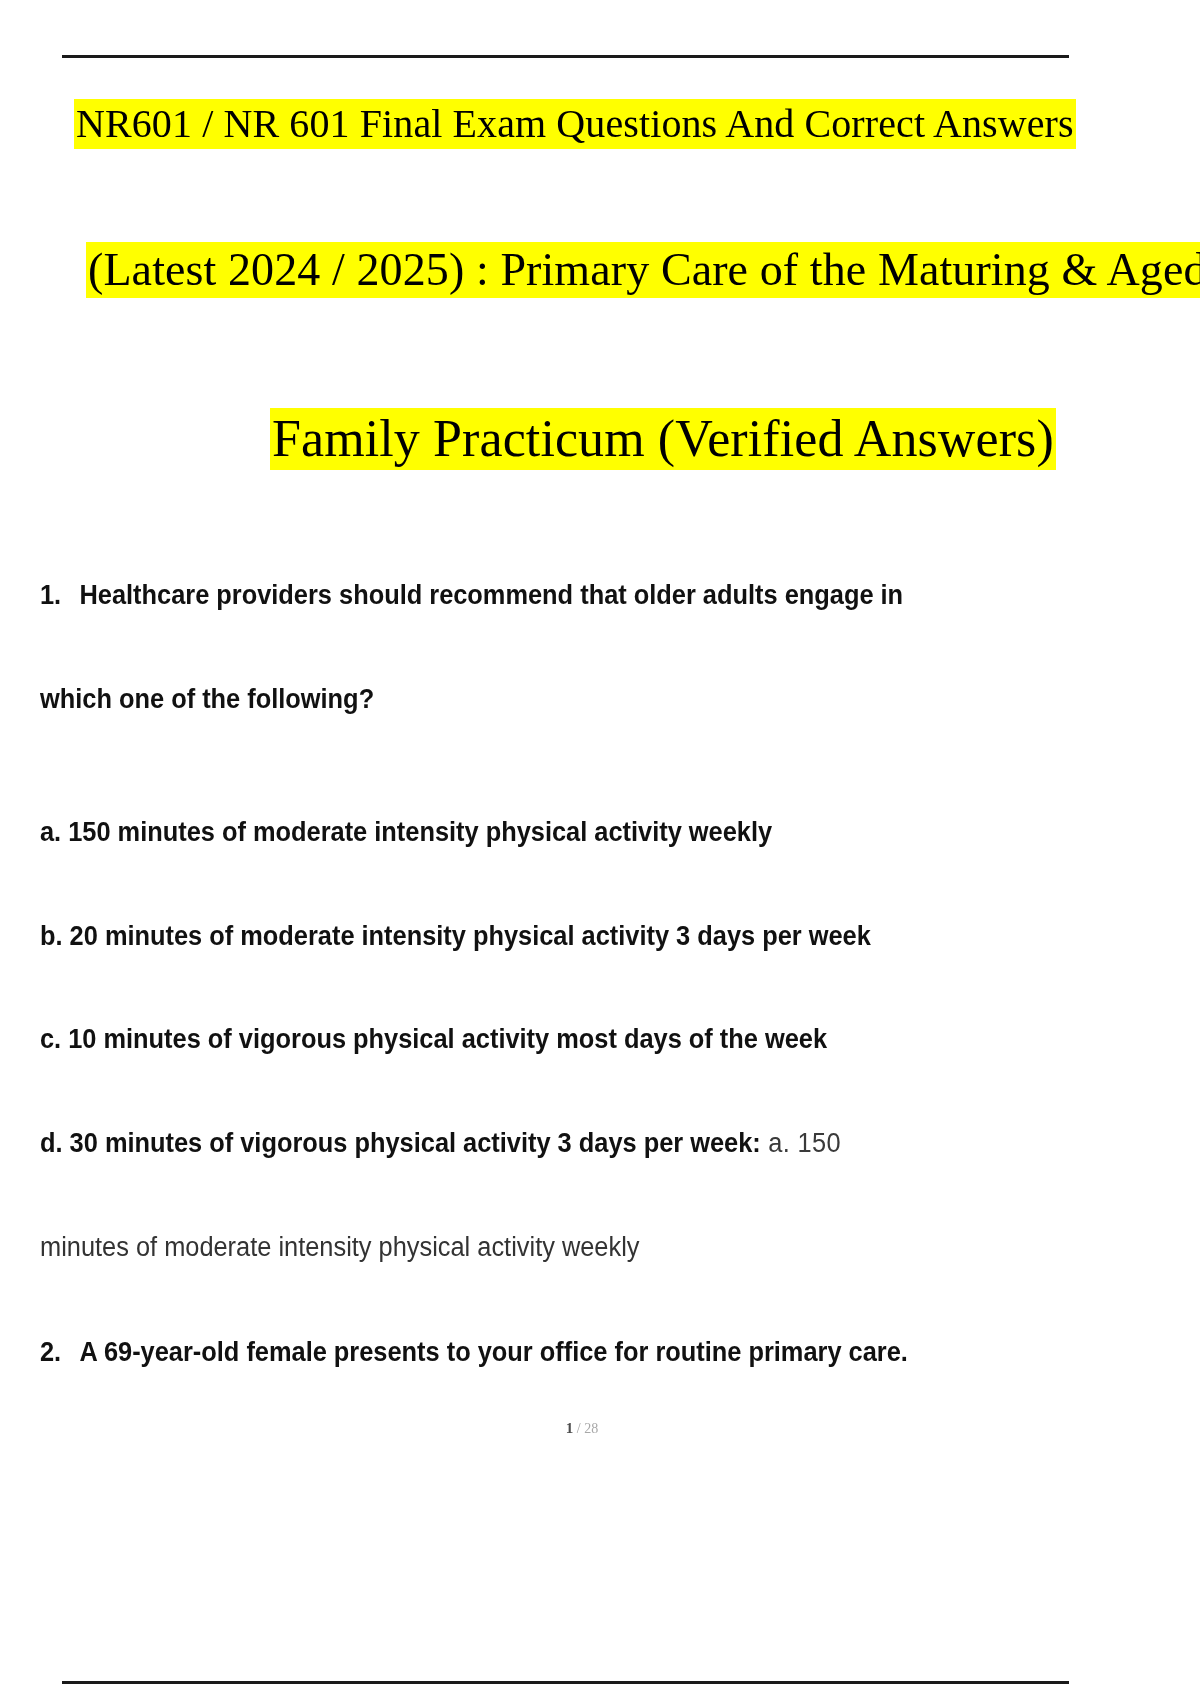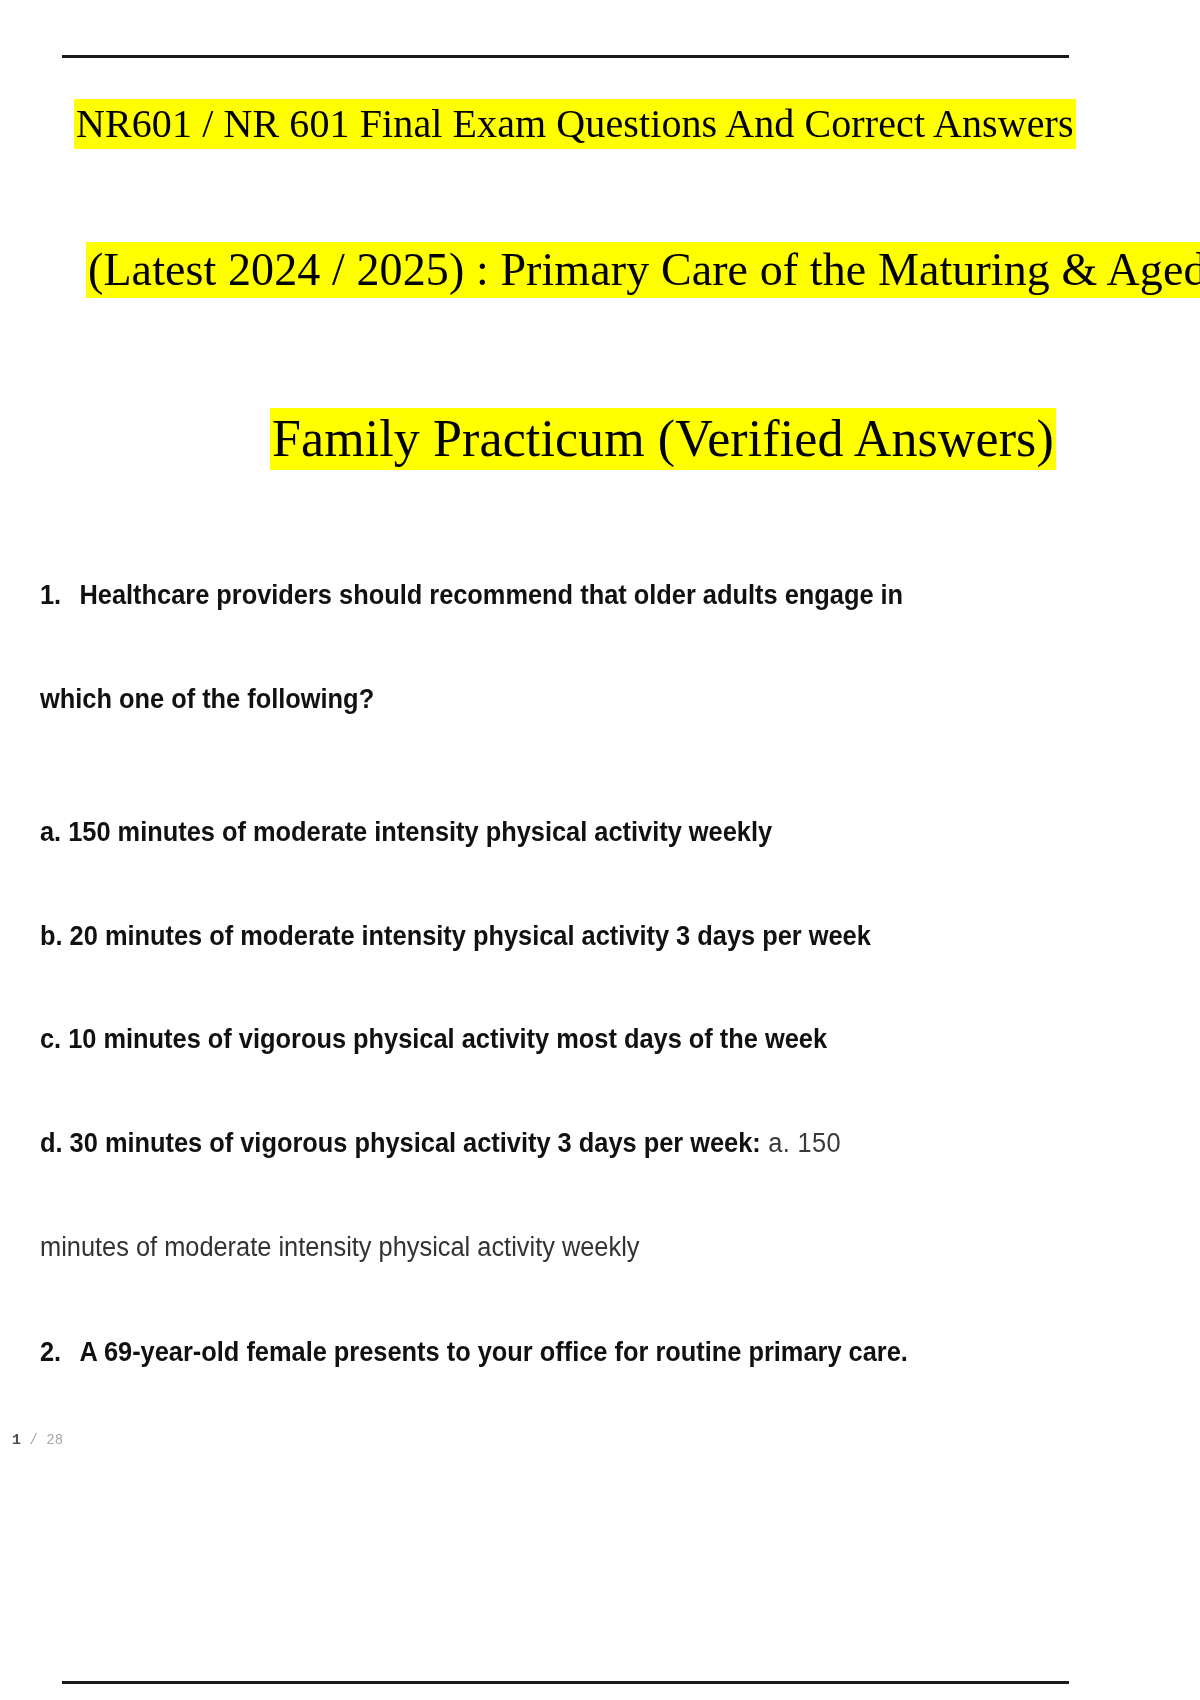--- a/index.html
+++ b/index.html
@@ -96,23 +96,23 @@
   .l-optd { left: 28px;  top: 1128px; }
   .l-ansc { left: 28px;  top: 1232px; }
   .l-q2a  { left: 28px;  top: 1337px; }
 
   
   .footer {
     position: absolute;
     left: 0;
     top: 1420px;
     width: 1140px;
-    font-family: Liberation Mono, monospace;
+    text-align: center;
+    font-family: Liberation Serif, serif;
     font-size: 15px;
-    margin-top: 12px;
   }
   .footer .cur {
     color: #4d4d4d;
     font-weight: 700;
   }
   .footer .sep,
   .footer .tot {
     color: #a8a8a8;
     font-weight: 400;
     font-size: 14px;

